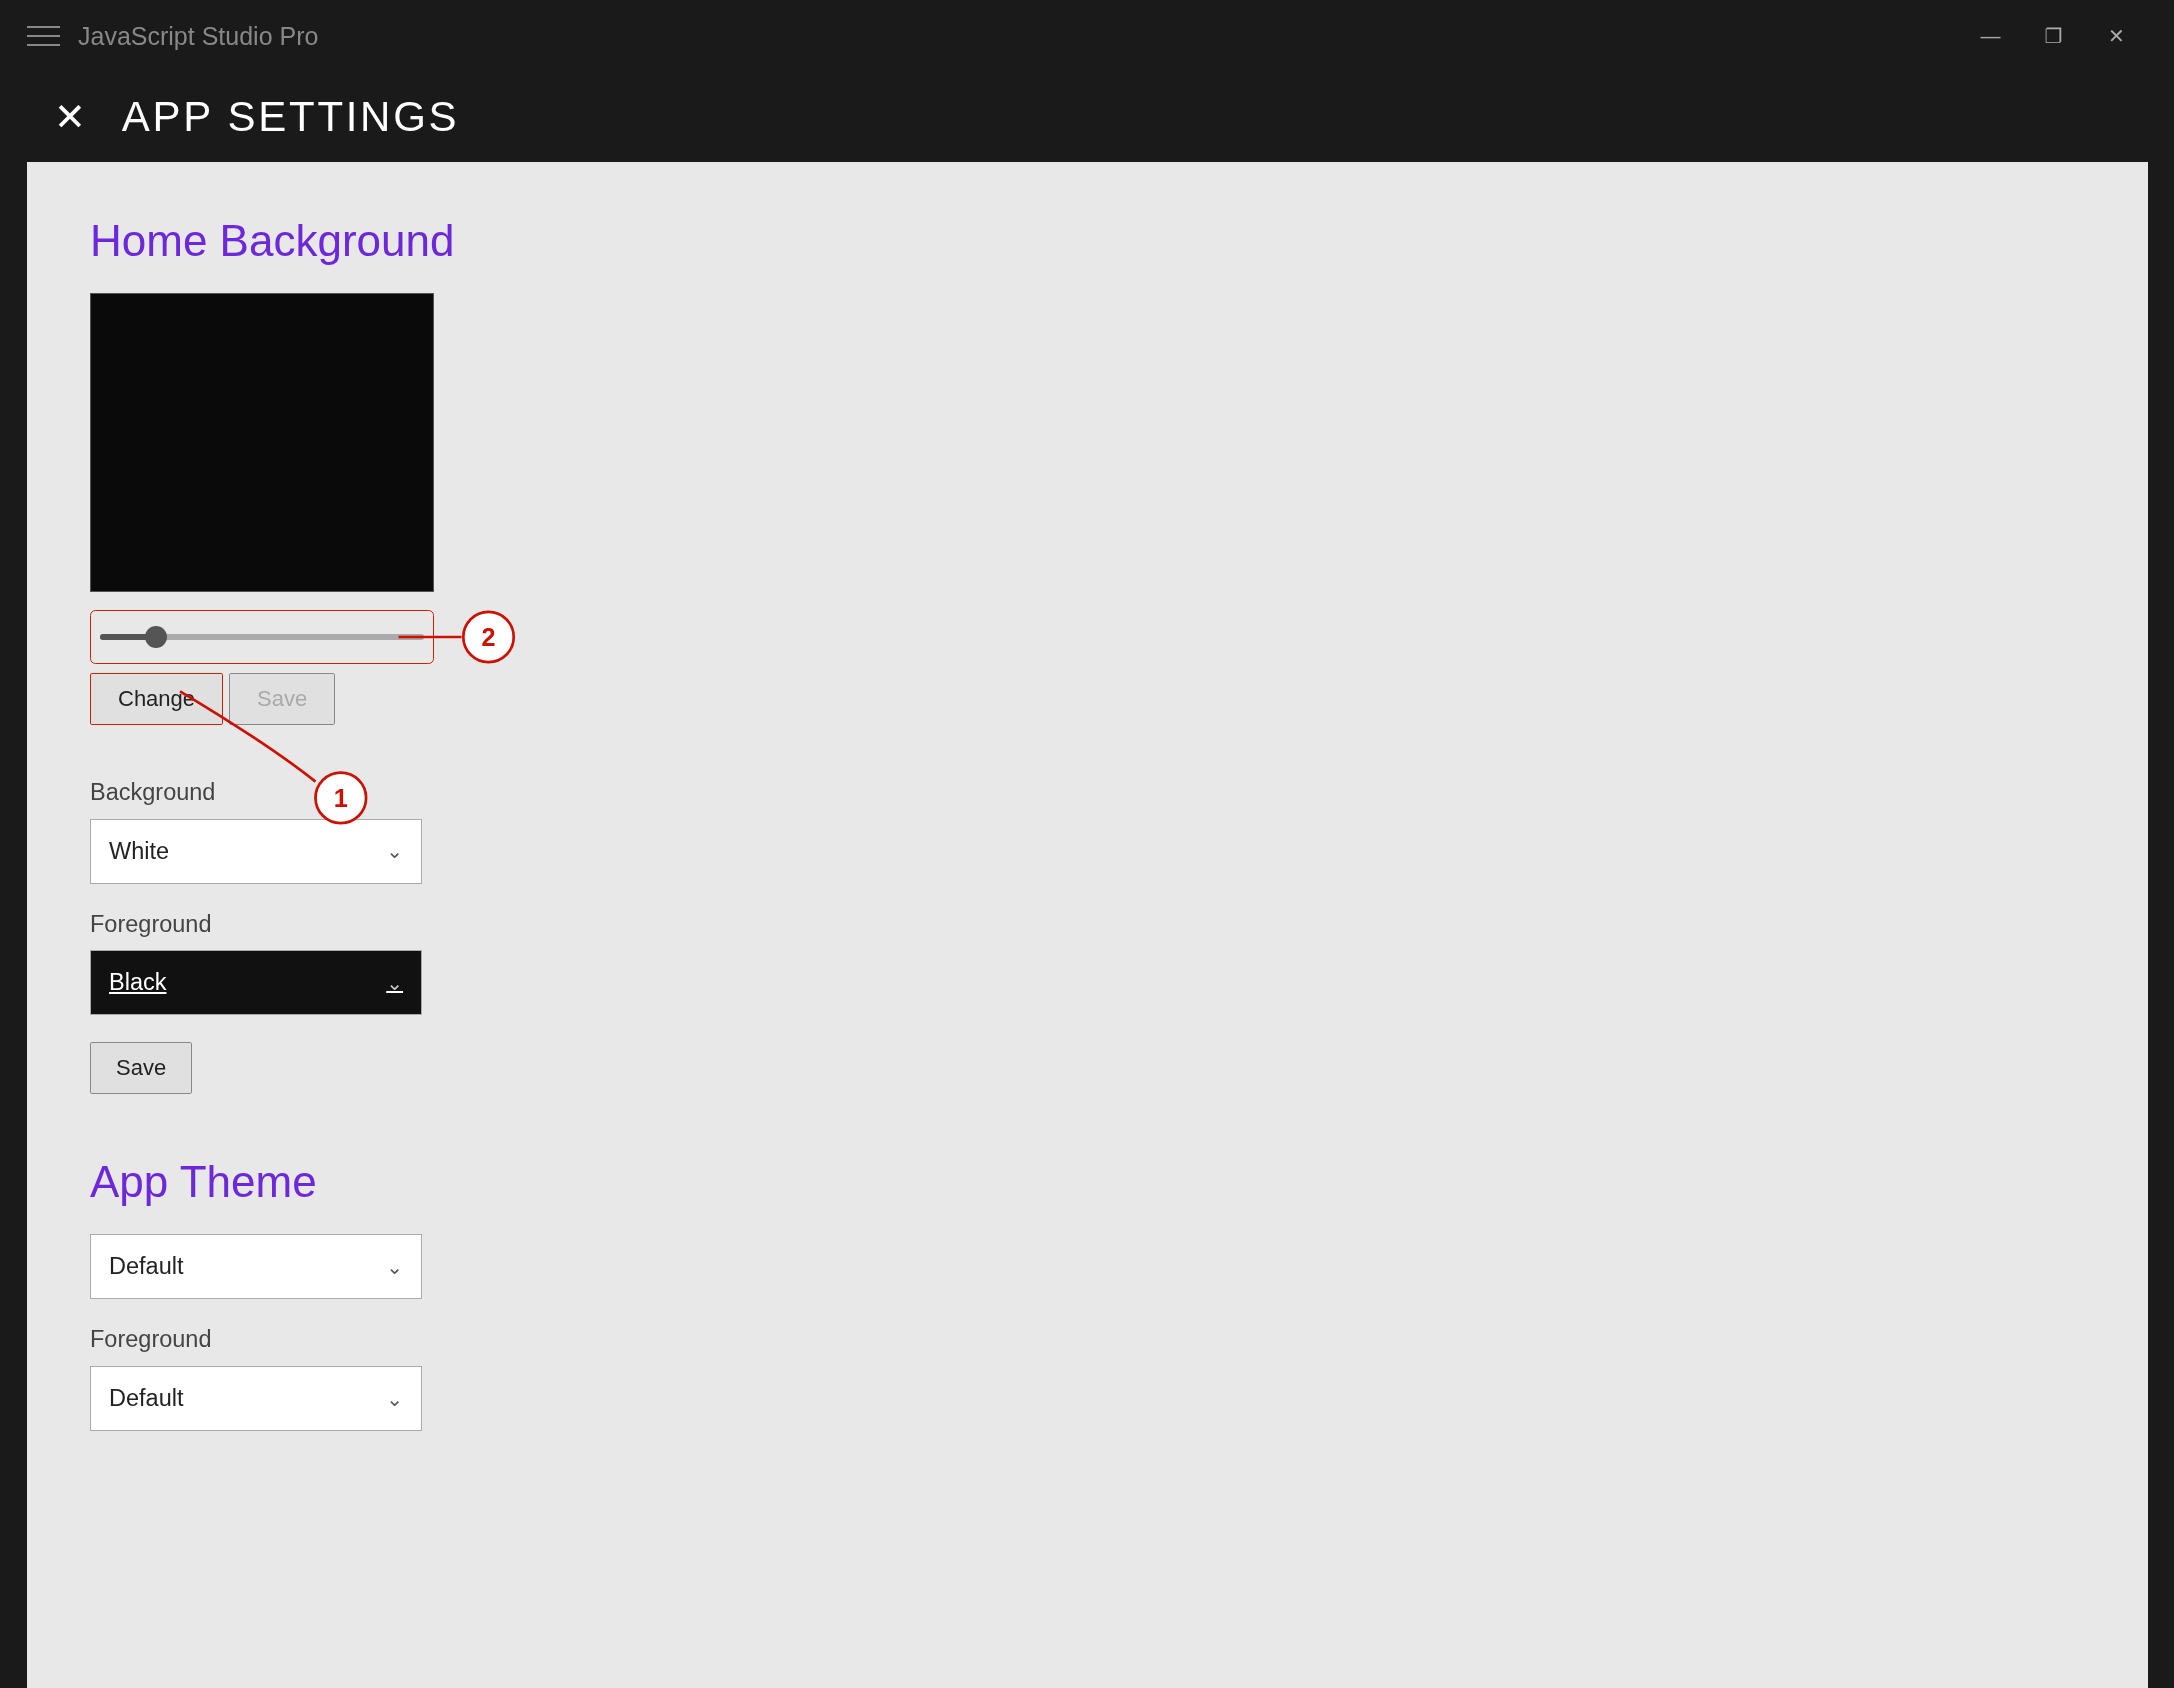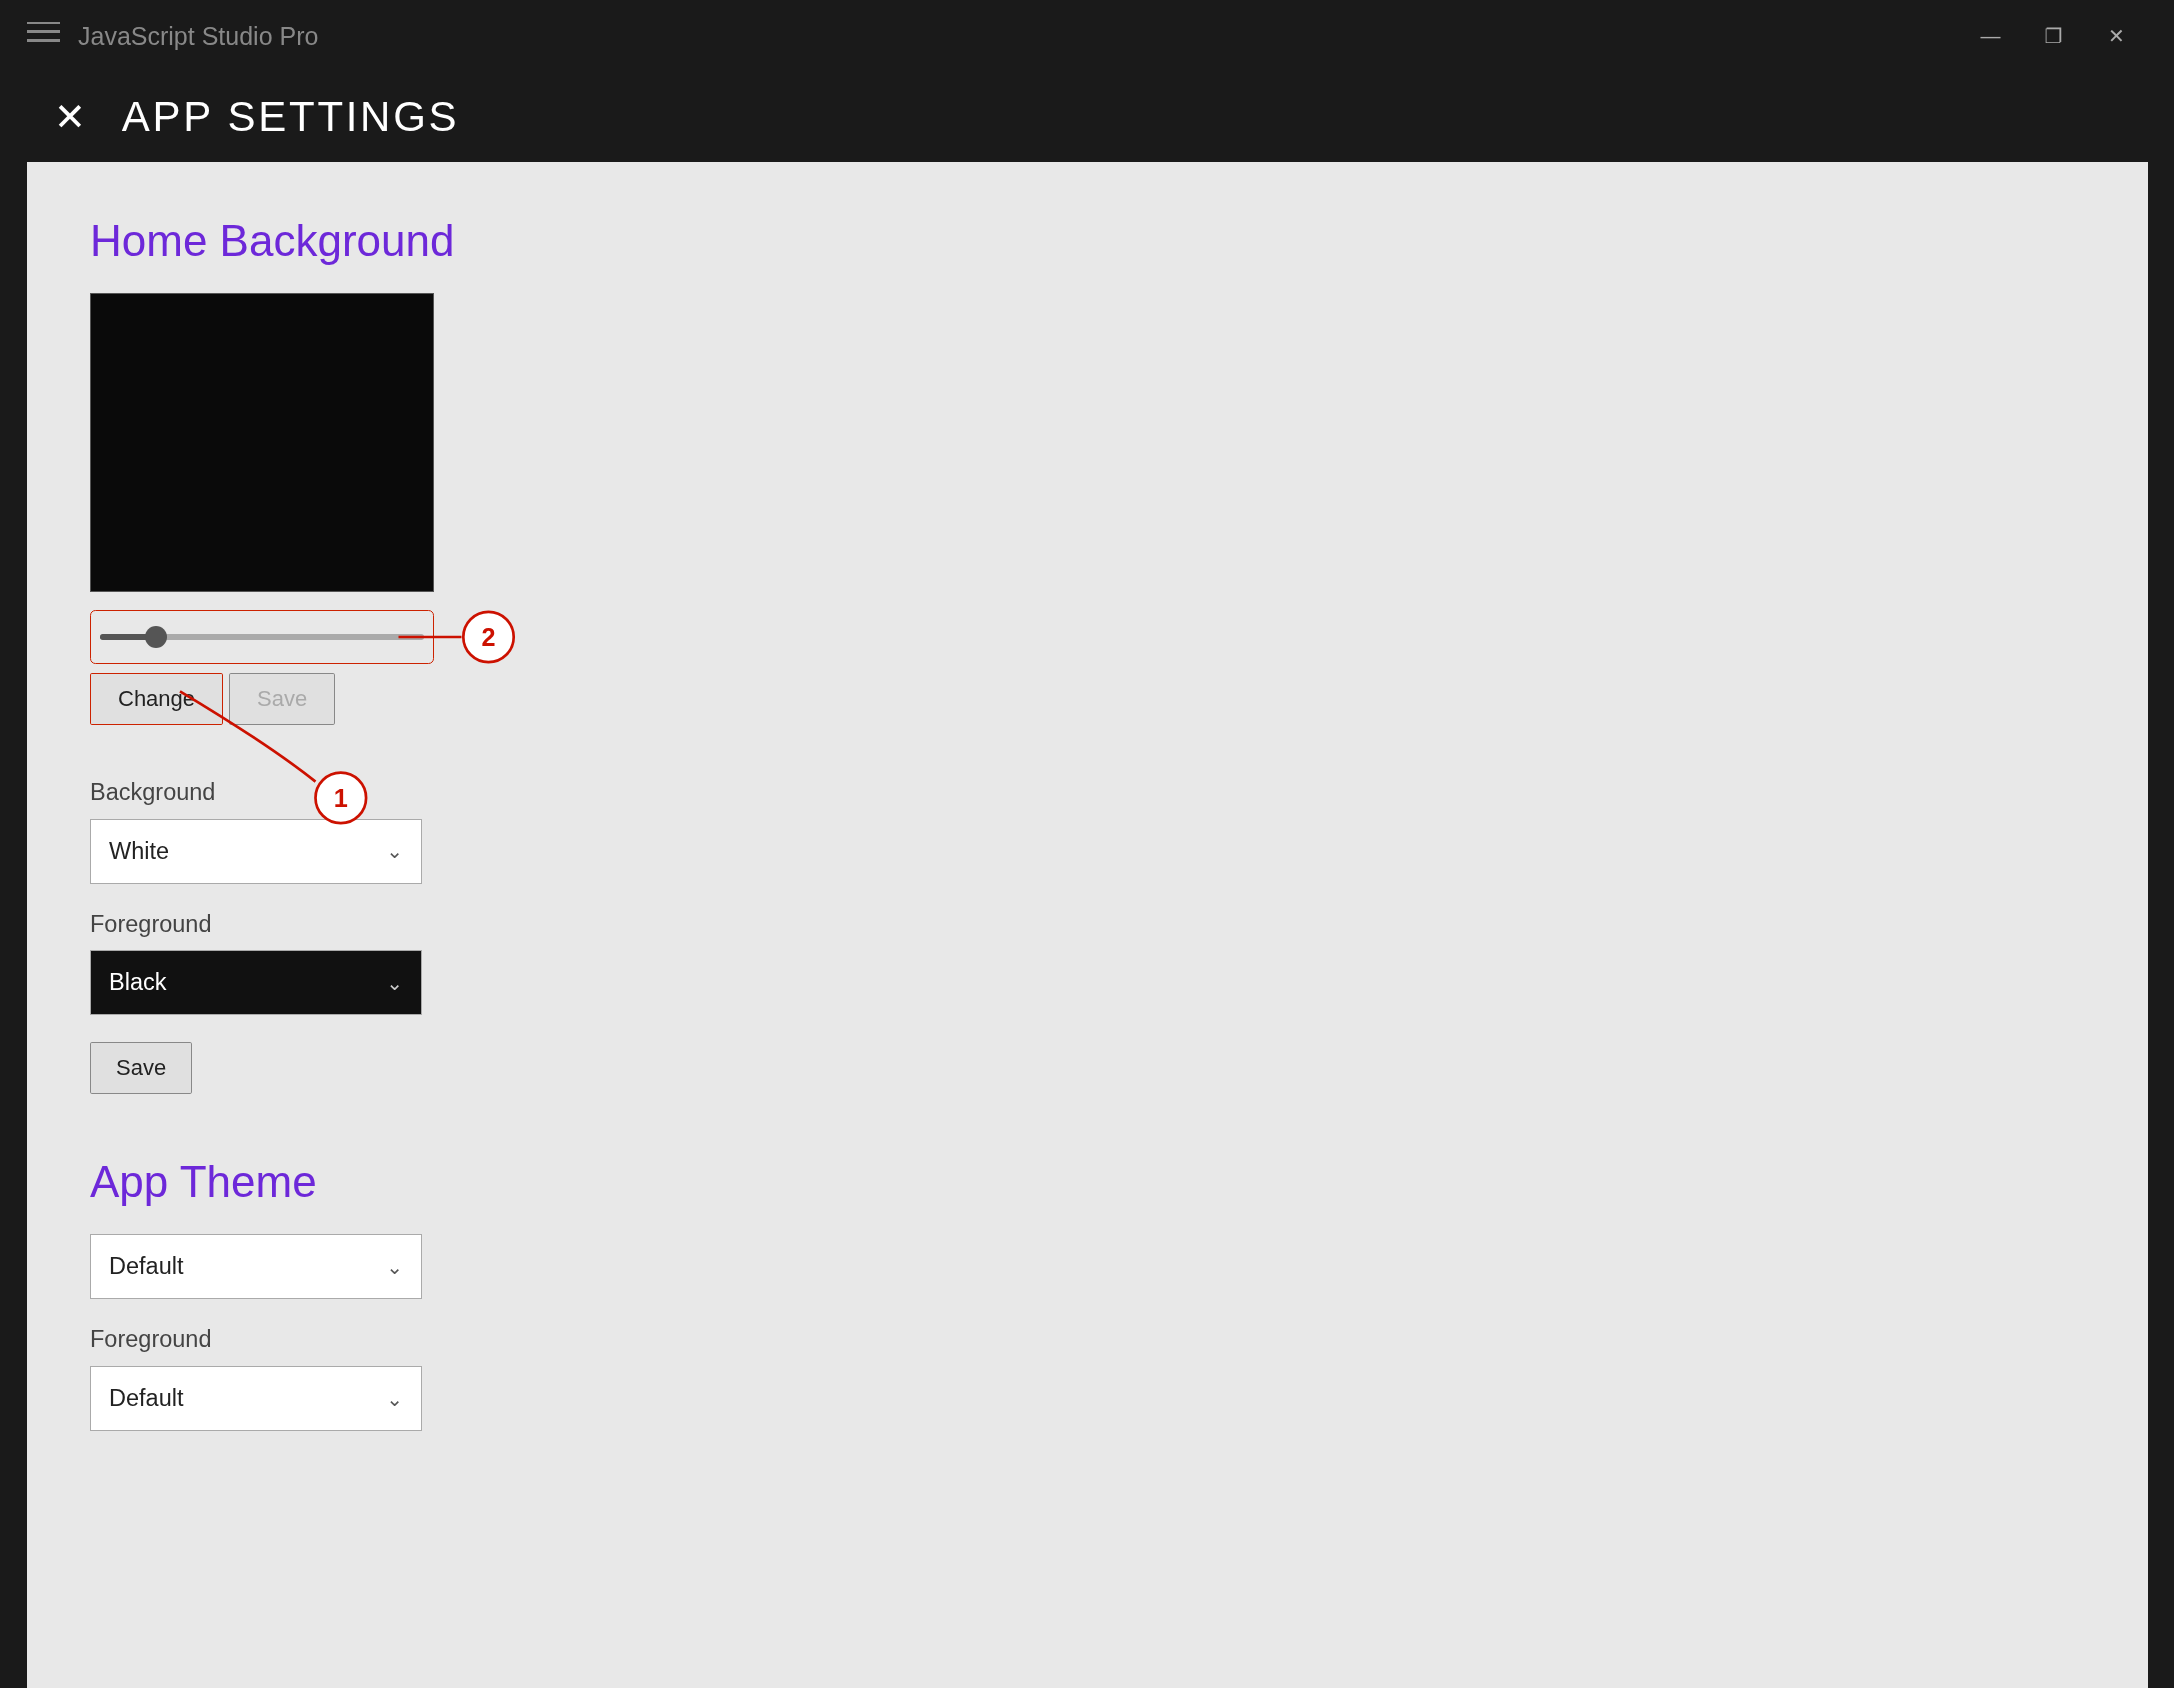--- a/index.html
+++ b/index.html
@@ -18,20 +18,21 @@
       background: #1a1a1a;
       height: 72px;
       display: flex;
       align-items: center;
       justify-content: space-between;
       padding: 0 27px;
     }
 
     .title-bar-left {
       display: flex;
+      align-items: center;
       gap: 18px;
     }
 
     .hamburger-icon {
       display: flex;
       flex-direction: column;
       gap: 6.3px;
       cursor: pointer;
     }
     .hamburger-icon span {
@@ -191,20 +192,21 @@
       padding: 0 18px;
       cursor: pointer;
       margin-bottom: 27px;
       font-size: 23.5px;
       color: #222;
     }
 
     .dropdown-select.black-bg {
       background: #111;
       color: white;
+      text-decoration: underline;
     }
 
     .chevron-icon {
       font-size: 20px;
       color: #555;
     }
     .dropdown-select.black-bg .chevron-icon {
       color: #ccc;
     }
 

